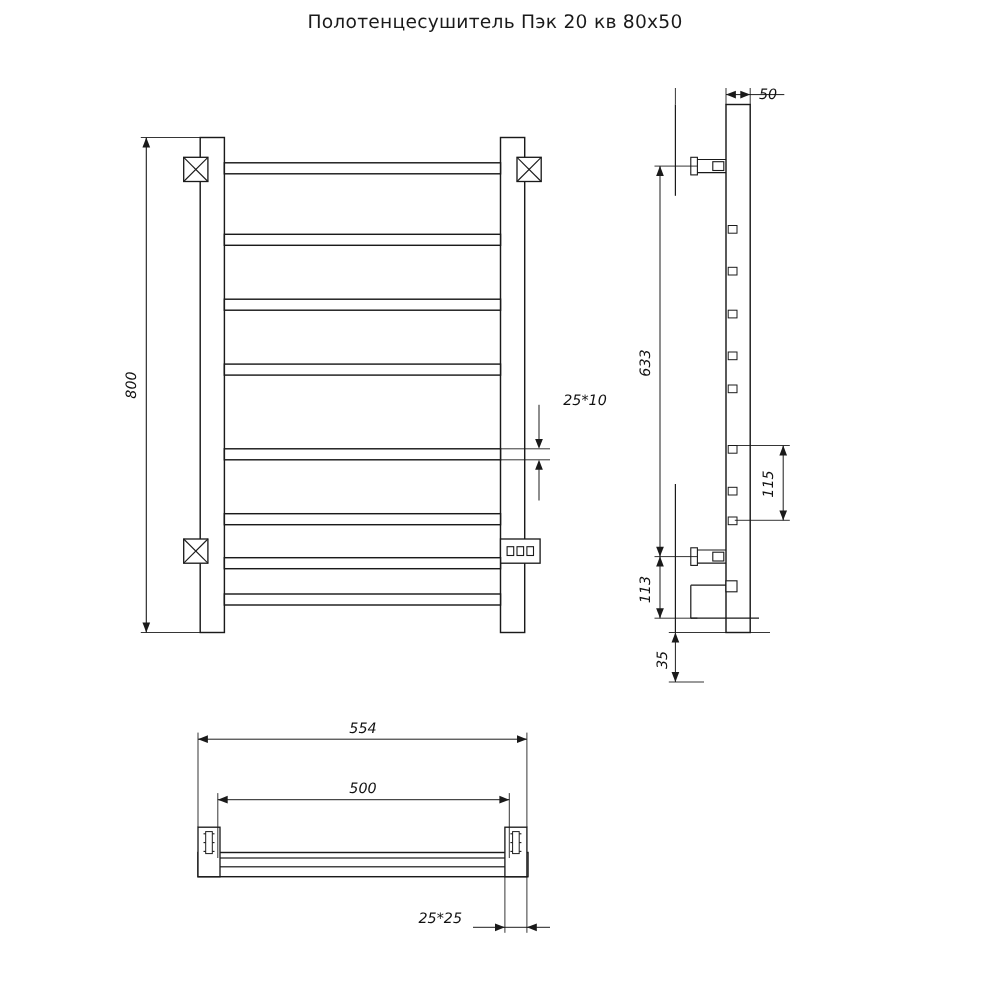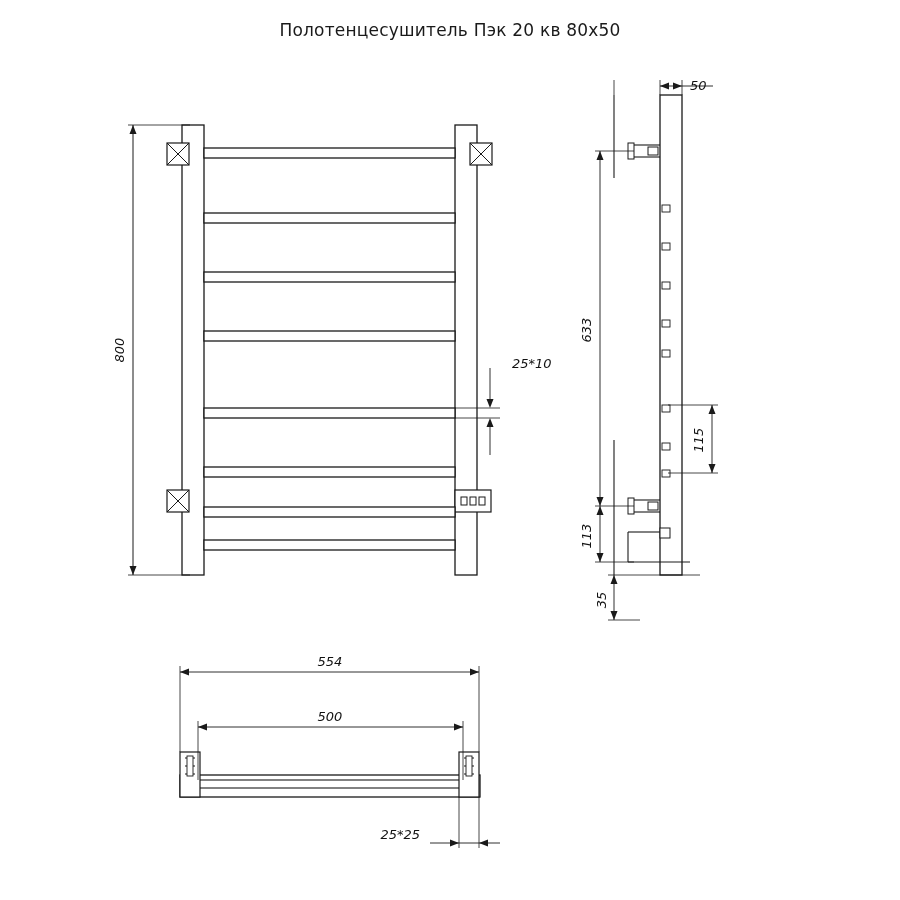--- a/index.html
+++ b/index.html
@@ -12,21 +12,21 @@
   }
   #page {
     position: relative;
     width: 900px;
     height: 900px;
     background: #ffffff;
     overflow: hidden;
   }
   #title {
     position: absolute;
-    top: 20px;
+    top: 10px;
     left: 0;
     width: 900px;
     text-align: center;
     font-size: 17px;
     color: #1a1a1a;
     letter-spacing: 0.2px;
     font-family: "DejaVu Sans", sans-serif;
   }
   svg.drawing {
     position: absolute;

